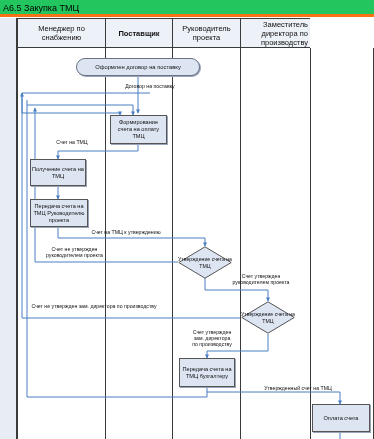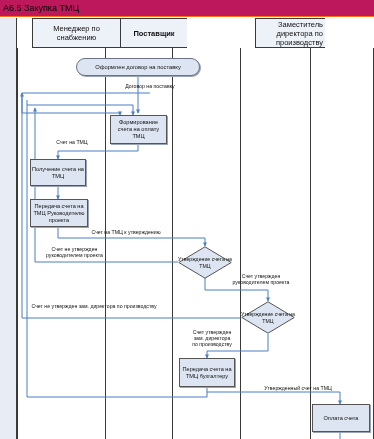--- a/index.html
+++ b/index.html
@@ -8,22 +8,22 @@
     font-family:"Liberation Sans","DejaVu Sans",sans-serif;
     color:#1a1a1a;
     overflow:hidden;
     position:relative;
   }
   #root{position:absolute;left:0;top:0;width:374px;height:439px;}
 
   
   .title-bar{
     position:absolute;left:0;top:0;width:374px;height:17px;
-    background:#be185d;
-    border-bottom:1px solid #f97316;
+    background:#22c55e;
+    border-bottom:3px solid #f97316;
     box-sizing:border-box;
   }
   .title-text{
     position:absolute;left:3px;top:2px;
     font-size:9px;line-height:12px;color:#000;
     white-space:nowrap;
   }
 
   
   .lane-head{
@@ -31,21 +31,20 @@
     background:#edf1f8;
     border-left:1px solid #3a3a3a;
     border-top:1px solid #3a3a3a;
     border-bottom:1px solid #3a3a3a;
     box-sizing:border-box;
     display:flex;align-items:center;justify-content:center;
     text-align:center;
     font-size:7.5px;line-height:9px;
     padding:0 2px;
     color:#111;
-    margin-left:15px;
   }
   .lane-head.last{border-right:1px solid #3a3a3a;}
   .lane-head span{display:block;}
 
   
   .lane-body{
     position:absolute;top:48px;height:391px;
     border-left:1px solid #3a3a3a;
     box-sizing:border-box;
     background:transparent;
@@ -108,20 +107,23 @@
     <div class="title-text">А6.5 Закупка ТМЦ</div>
   </div>
 
   <div class="gutter"></div>
 
   <div class="lane-head" style="left:17px;width:88px;">
       <span>Менеджер по снабжению</span>
     </div>
   <div class="lane-head" style="left:105px;width:67px;font-weight:bold;">
       <span>Поставщик</span>
+    </div>
+  <div class="lane-head" style="left:172px;width:68px;">
+      <span>Руководитель проекта</span>
     </div>
   <div class="lane-head" style="left:240px;width:70px;text-align:right;">
       <span>Заместитель директора по производству</span>
     </div>
 
   <div class="lane-body" style="left:17px;width:88px;"></div>
   <div class="lane-body" style="left:105px;width:67px;"></div>
   <div class="lane-body" style="left:172px;width:68px;"></div>
   <div class="lane-body" style="left:240px;width:70px;"></div>
   <div class="lane-body last" style="left:310px;width:64px;"></div>

